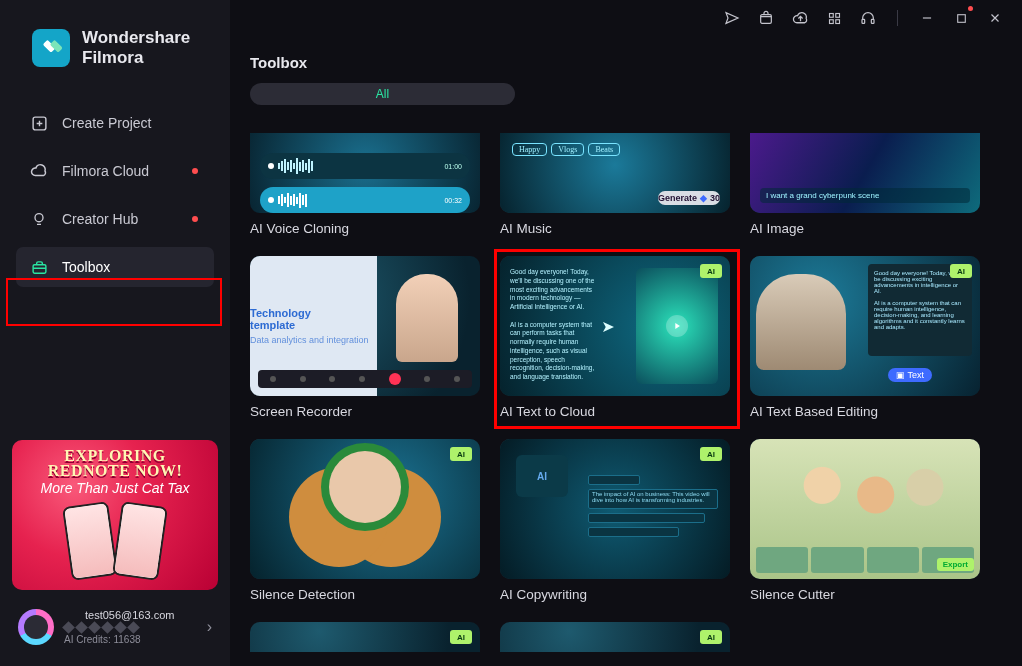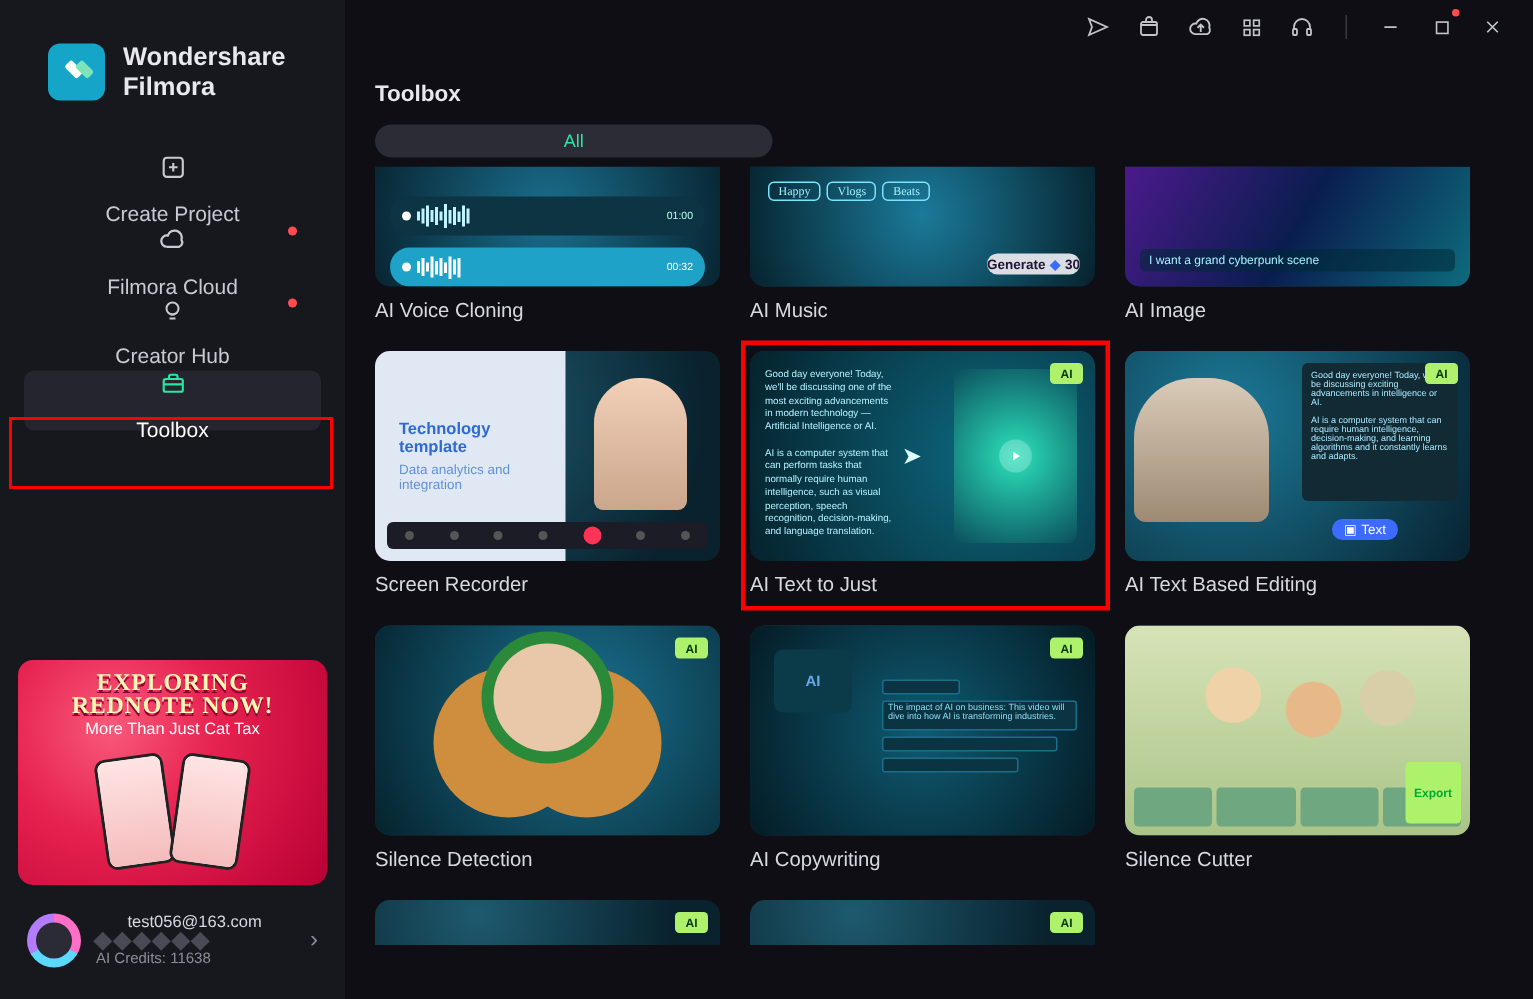--- a/index.html
+++ b/index.html
@@ -46,21 +46,20 @@
     height: 40px;
     border-radius: 7px;
     display: flex;
     align-items: center;
     gap: 14px;
     padding: 0 14px;
     font-size: 14px;
     color: #c9c9d2;
     cursor: pointer;
     position: relative;
-    flex-direction: column;
   }
   .nav-item .dot {
     position: absolute;
     right: 16px;
     width: 6px; height: 6px; border-radius: 50%;
     background: #ff4d4f;
   }
   .nav-item.active { background: #25252f; color: #fff; }
   .nav-item .ic { width: 18px; display: flex; justify-content: center; color: #c9c9d2; }
   .nav-item.active .ic { color: #2ae6a3; }
@@ -80,21 +79,21 @@
     height: 150px;
     border-radius: 10px;
     background: radial-gradient(circle at 30% 30%, #f9597a 0%, #e6224f 40%, #b90034 100%);
     overflow: hidden;
     display: flex;
     flex-direction: column;
     align-items: center;
     padding: 8px;
   }
   .promo-title { font-family: "Comic Sans MS", cursive; font-weight: 900; font-size: 16px; color: #fff6b4; text-shadow: 0 2px 0 #8c0030; line-height: 0.95; text-align: center; letter-spacing: .5px;}
-  .promo-sub { font-size: 11px; color: #fff; margin-top: 2px; }
+  .promo-sub { font-size: 14px; color: #fff; margin-top: 2px; font-style: italic; }
   .promo-phones { position: absolute; bottom: 6px; width: 100%; height: 80px; display:flex; justify-content:center; gap:4px;}
   .phone { width: 46px; height: 74px; border-radius: 7px; background: #fff; border: 2px solid #222; overflow:hidden;}
   .phone.l { transform: rotate(-8deg);}
   .phone.r { transform: rotate(8deg);}
   .phone-inner{ width:100%; height:100%; background:linear-gradient(#ffe4e4,#f5bcbc); position:relative;}
   .user-card {
     margin-top: 10px;
     height: 54px;
     border-radius: 8px;
     display: flex;
@@ -134,21 +133,21 @@
     color: #c3c3cc;
   }
   .titlebar .tb-ic { width: 18px; height:18px; display:flex; align-items:center; justify-content:center; cursor:pointer; }
   .tb-divider { width:1px; height:16px; background:#3a3a45; margin:0 4px;}
   .page-title {
     padding: 18px 0 8px 20px;
     font-size: 15px;
     font-weight: 600;
   }
   .filter-pill {
-    margin: 4px 0 6px 20px;
+    margin: 4px 0 28px 20px;
     width: 265px;
     height: 22px;
     border-radius: 11px;
     background: #2c2c36;
     display:flex; align-items:center; justify-content:center;
     font-size: 12px; color:#2ae6a3;
   }
   .grid-wrap{
     padding: 0 20px 10px;
     overflow: hidden;
@@ -203,21 +202,21 @@
 
   .music-pill{display:inline-flex;align-items:center;border:1px solid #79e4ff;border-radius:4px;padding:1px 6px;font-size:8px;color:#9eefff;margin:2px;font-family:Liberation Serif, serif;}
   .music-body{position:absolute;inset:0;background:radial-gradient(circle at 50% 40%,#1b7a9a,#06222d);}
   .music-top{position:absolute;left:10px;top:8px;display:flex;}
   .music-gen{position:absolute;right:10px;bottom:8px;background:#d9dde4;color:#213;font-size:9px;font-weight:700;border-radius:10px;padding:2px 0;display:flex;align-items:center;gap:3px;}
 
   .img-bg{position:absolute;inset:0;background:linear-gradient(120deg,#4b1a8c,#0a1d4f,#0e6b7c);}
   .img-cap{position:absolute;left:10px;bottom:10px;right:10px;background:rgba(0,40,55,.55);border-radius:4px;padding:3px 6px;font-size:8px;color:#9ef2ff;}
 
   .sr-body{position:absolute;inset:0;display:flex;}
-  .sr-left{width:55%;background:#dfe8f3;display:flex;flex-direction:column;justify-content:center;padding:16px;}
+  .sr-left{width:55%;background:#dfe8f3;display:flex;flex-direction:column;justify-content:center;padding:0;}
   .sr-person{position:absolute;right:22px;top:18px;width:62px;height:88px;background:linear-gradient(#f2d0b8,#c9a68c);border-radius:30px 30px 6px 6px;}
   .sr-title{color:#2d6bd3;font-weight:700;font-size:11px;}
   .sr-sub{color:#2d6bd3;font-size:9px;}
   .sr-bar{position:absolute;left:8px;bottom:8px;right:8px;height:18px;border-radius:4px;background:#1c1c26;display:flex;align-items:center;justify-content:space-around;}
   .sr-bar i{width:6px;height:6px;border-radius:50%;background:#555;}
   .sr-bar i.rec{width:12px;height:12px;background:#ff3355;}
 
   .ttv-body{position:absolute;inset:0;background:radial-gradient(circle at 70% 50%,#0e6880,#05222c);display:flex;}
   .ttv-text{width:46%;padding:12px 10px;color:#b4f2ff;font-size:6.5px;line-height:1.35;}
   .ttv-screen{position:absolute;right:12px;top:12px;bottom:12px;width:82px;border-radius:6px;background:radial-gradient(circle,#2be2bb,#0b4e5c);display:flex;align-items:center;justify-content:center;}
@@ -235,21 +234,21 @@
 
   .cw-body{position:absolute;inset:0;background:radial-gradient(circle,#0f5b73,#041b24);}
   .cw-chip{position:absolute;left:16px;top:16px;width:52px;height:42px;border-radius:6px;background:#0b3a48;display:flex;align-items:center;justify-content:center;color:#6ae;font-size:10px;font-weight:700;}
   .cw-lines{position:absolute;right:12px;top:36px;width:130px;}
   .cw-line{height:10px;border-radius:2px;background:#0a3442;margin-bottom:4px;border:1px solid #1b6e8a;}
 
   .ic-body{position:absolute;inset:0;background:linear-gradient(#d7e3b7,#aac488);}
   .ic-people{position:absolute;inset:8px 8px 36px;}
   .ic-strip{position:absolute;left:6px;right:6px;bottom:6px;height:26px;display:flex;gap:3px;}
   .ic-clip{flex:1;border-radius:3px;background:#6fa780;}
-  .ic-btn{position:absolute;right:6px;bottom:8px;background:#aef26b;color:#0a3;font-size:8px;font-weight:700;padding:16px 6px;border-radius:3px;}
+  .ic-btn{position:absolute;right:6px;bottom:8px;background:#aef26b;color:#0a3;font-size:8px;font-weight:700;padding:2px 6px;border-radius:3px;}
 
   .max-dot{position:absolute;top:-3px;right:-3px;width:5px;height:5px;border-radius:50%;background:#ff4d4f;}
 </style>
 </head>
 <body>
 
 <div class="sidebar">
   <div class="logo-block">
     <div class="logo-mark">
       <svg width="20" height="20" viewBox="0 0 24 24" fill="#fff">
@@ -496,21 +495,21 @@
             <div class="ttv-screen">
                 <div class="ttv-play">
                   <svg width="10" height="10" viewBox="0 0 24 24" fill="#fff">
                     <path d="M8 5v14l11-7z"></path>
                   </svg>
                 </div>
               </div>
           </div>
           <div class="ai-tag">AI</div>
         </div>
-        <div class="card-title">AI Text to Just</div>
+        <div class="card-title">AI Text to Cloud</div>
       </div>
 
       <div class="card">
         <div class="thumb">
           <div class="tbe-body"></div>
           <div class="tbe-person"></div>
           <div class="tbe-panel">Good day everyone! Today, we'll be discussing exciting advancements in intelligence or AI.<br><br>AI is a computer system that can require human intelligence, decision-making, and learning algorithms and it constantly learns and adapts.</div>
           <div class="tbe-btn">▣ <span>Text</span></div>
           <div class="ai-tag">AI</div>
         </div>

